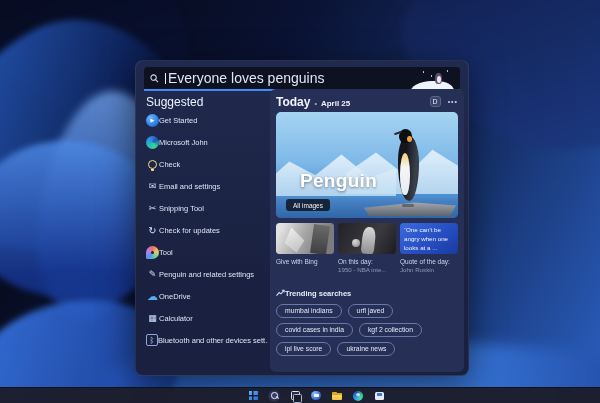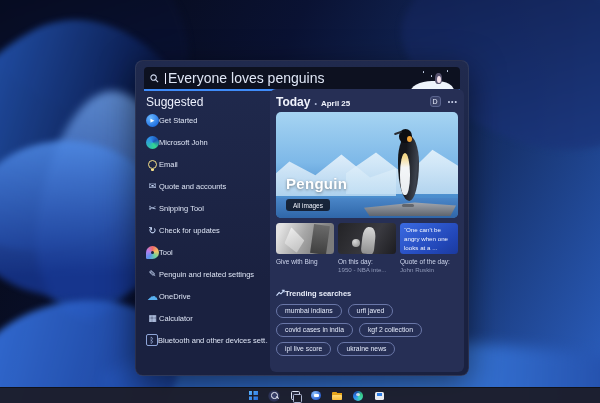--- a/index.html
+++ b/index.html
@@ -83,21 +83,21 @@
   .mountain2 { position:absolute; right:-8px; top:30px; width:120px; height:52px; background:linear-gradient(180deg,#f4fafe,#c4e0f4); clip-path:polygon(0 60%,25% 20%,50% 65%,72% 15%,100% 55%,100% 100%,0 100%); opacity:.85; }
   .sea { position:absolute; left:0; right:0; bottom:0; height:20px; background:linear-gradient(180deg,#4a86c8,#2f66a8); }
   .rock { position:absolute; left:88px; bottom:2px; width:92px; height:15px; background:linear-gradient(180deg,#a8adb5,#5f656e); clip-path:polygon(6% 100%,0 45%,55% 10%,100% 30%,94% 100%); }
   .penguin { position:absolute; left:118px; bottom:13px; width:30px; height:78px; }
   .pg-body { position:absolute; left:4px; top:8px; width:21px; height:66px; background:linear-gradient(95deg,#14161b 35%,#3c424d 80%,#23262d); border-radius:48% 52% 46% 54%/38% 42% 58% 56%; }
   .pg-belly { position:absolute; left:6px; top:26px; width:10px; height:42px; background:linear-gradient(180deg,#f5d98a 8%,#f4f6f8 35%,#e8ecef); border-radius:50% 50% 45% 45%; }
   .pg-head { position:absolute; left:5px; top:2px; width:13px; height:14px; background:#0d0e12; border-radius:50% 50% 45% 45%; }
   .pg-cheek { position:absolute; left:13px; top:9px; width:5px; height:6px; background:#f0a43a; border-radius:50%; }
   .pg-beak { position:absolute; left:0; top:5px; width:8px; height:2px; background:#2b2d33; border-radius:1px; transform:rotate(-18deg); }
   .pg-feet { position:absolute; left:8px; bottom:-2px; width:12px; height:3px; background:#62666d; border-radius:2px; }
-  .hero-title { position:absolute; left:10px; bottom:26px; font-size:15px; font-weight:600; color:#fff; text-shadow:0 1px 3px rgba(0,0,0,.45); letter-spacing:.3px; }
+  .hero-title { position:absolute; left:24px; bottom:26px; font-size:19px; font-weight:600; color:#fff; text-shadow:0 1px 3px rgba(0,0,0,.45); letter-spacing:.3px; }
   .all-images { position:absolute; left:10px; bottom:7px; background:rgba(14,17,28,.82); color:#eef2fb; font-size:6.5px; padding:2.5px 7px; border-radius:3px; cursor:pointer; }
 
   .cards-row { display:flex; gap:4px; margin-top:5px; }
   .mini-card { width:58px; height:31px; border-radius:3.5px; overflow:hidden; position:relative; cursor:pointer; }
   .card-give { background:linear-gradient(115deg,#e2e2e2 10%,#a8a8a8 45%,#7c7c7c 80%); }
   .card-give::before { content:""; position:absolute; left:8px; top:4px; width:20px; height:26px; background:linear-gradient(160deg,#f2f2f2,#bdbdbd); transform:rotate(-12deg); clip-path:polygon(50% 0,100% 60%,50% 100%,0 55%); }
   .card-give::after { content:""; position:absolute; right:6px; top:2px; width:16px; height:29px; background:linear-gradient(180deg,#6a6a6a,#3f3f3f); transform:rotate(8deg); }
   .card-day { background:linear-gradient(120deg,#232326,#3a3a40 60%,#1c1c20); }
   .card-day::before { content:""; position:absolute; left:24px; top:4px; width:13px; height:27px; background:linear-gradient(180deg,#d8d8d8,#8f8f8f); border-radius:40% 40% 20% 20%; transform:rotate(6deg); }
   .card-day::after { content:""; position:absolute; left:14px; top:16px; width:8px; height:8px; border-radius:50%; background:radial-gradient(circle at 35% 30%,#d9d9d9,#8a8a8a); }
@@ -155,26 +155,26 @@
           <span class="sug-label" data-name="suggested-item-label">Get Started</span>
         </div>
 
         <div class="sug-item" data-name="suggested-item-microsoft-edge">
           <span class="li-icon" data-name="microsoft-edge-icon"></span>
           <span class="sug-label" data-name="suggested-item-label">Microsoft John</span>
         </div>
 
         <div class="sug-item" data-name="suggested-item-tips">
           <span class="li-icon" data-name="tips-icon"></span>
-          <span class="sug-label" data-name="suggested-item-label">Email</span>
+          <span class="sug-label" data-name="suggested-item-label">Check</span>
         </div>
 
         <div class="sug-item" data-name="suggested-item-email-and-accounts">
           <span class="li-icon" data-name="email-icon">✉</span>
-          <span class="sug-label" data-name="suggested-item-label">Quote and accounts</span>
+          <span class="sug-label" data-name="suggested-item-label">Email and settings</span>
         </div>
 
         <div class="sug-item" data-name="suggested-item-snipping-tool">
           <span class="li-icon" data-name="snipping-tool-icon">✂</span>
           <span class="sug-label" data-name="suggested-item-label">Snipping Tool</span>
         </div>
 
         <div class="sug-item" data-name="suggested-item-check-for-updates">
           <span class="li-icon" data-name="updates-icon">↻</span>
           <span class="sug-label" data-name="suggested-item-label">Check for updates</span>

